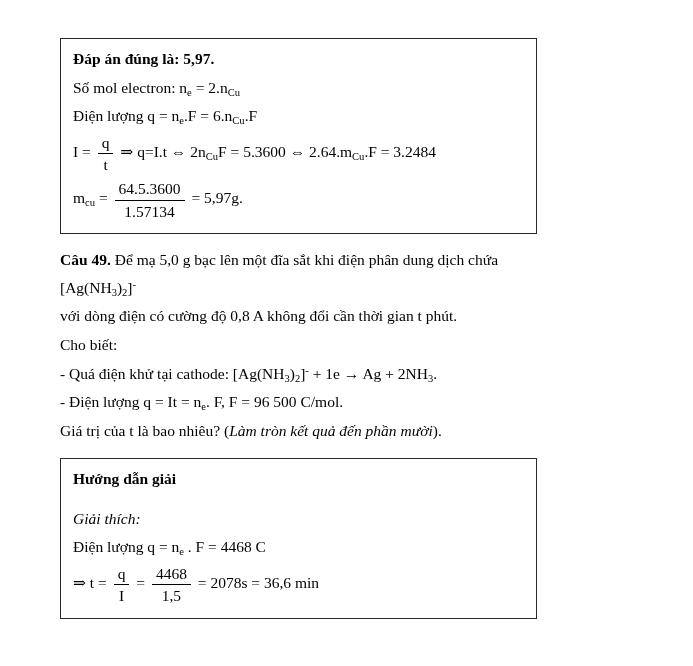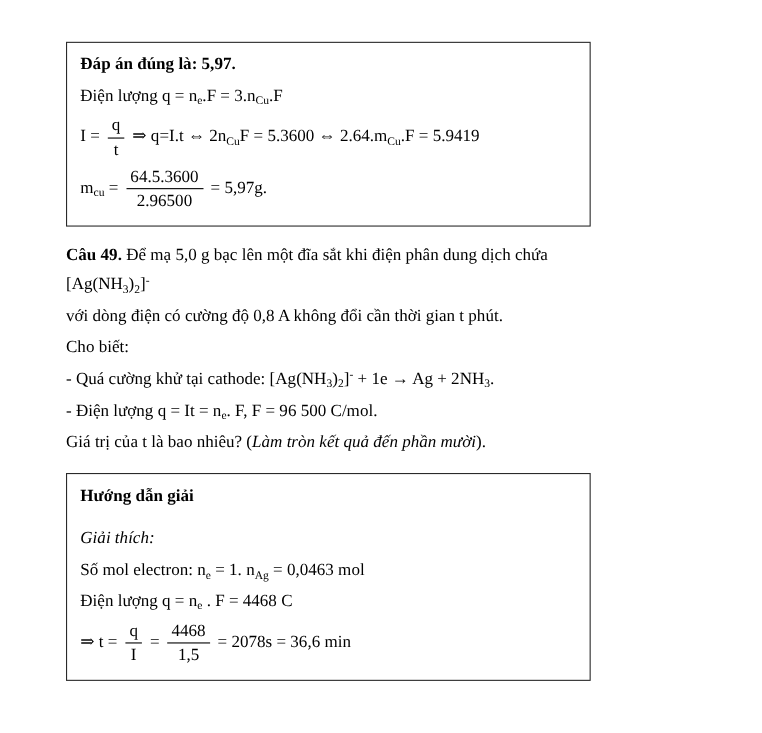--- a/index.html
+++ b/index.html
@@ -68,32 +68,32 @@
     display: block;
     padding: 1px 4px 0 4px;
   }
 </style>
 </head>
 <body>
 
 <div class="page">
   <div class="section boxed">
       <div class="line bold"><span class="">Đáp án đúng là: 5,97.</span></div>
-      <div class="line"><span class="">Điện lượng q = n</span><span class="sub ">e</span><span class="">.F = 3.n</span><span class="sub ">Cu</span><span class="">.F</span></div>
-      <div class="line"><span class="">I = </span><span class="frac"><span class="num">q</span><span class="den">t</span></span><span class=""> ⇒ q=I.t ⇔ 2n</span><span class="sub ">Cu</span><span class="">F = 5.3600 ⇔ 2.64.m</span><span class="sub ">Cu</span><span class="">.F = 5.9419</span></div>
-      <div class="line"><span class="">m</span><span class="sub ">cu</span><span class=""> = </span><span class="frac"><span class="num">64.5.3600</span><span class="den">2.96500</span></span><span class=""> = 5,97g.</span></div>
+      <div class="line"><span class="">Số mol electron: n</span><span class="sub ">e</span><span class=""> = 2.n</span><span class="sub ">Cu</span></div>
+      <div class="line"><span class="">Điện lượng q = n</span><span class="sub ">e</span><span class="">.F = 6.n</span><span class="sub ">Cu</span><span class="">.F</span></div>
+      <div class="line"><span class="">I = </span><span class="frac"><span class="num">q</span><span class="den">t</span></span><span class=""> ⇒ q=I.t ⇔ 2n</span><span class="sub ">Cu</span><span class="">F = 5.3600 ⇔ 2.64.m</span><span class="sub ">Cu</span><span class="">.F = 3.2484</span></div>
+      <div class="line"><span class="">m</span><span class="sub ">cu</span><span class=""> = </span><span class="frac"><span class="num">64.5.3600</span><span class="den">1.57134</span></span><span class=""> = 5,97g.</span></div>
     </div>
   <div class="section plain">
       <div class="line"><span class="bold ">Câu 49.</span><span class=""> Để mạ 5,0 g bạc lên một đĩa sắt khi điện phân dung dịch chứa [Ag(NH</span><span class="sub ">3</span><span class="">)</span><span class="sub ">2</span><span class="">]</span><span class="sup ">-</span></div>
       <div class="line"><span class="">với dòng điện có cường độ 0,8 A không đổi cần thời gian t phút.</span></div>
       <div class="line"><span class="">Cho biết:</span></div>
-      <div class="line"><span class="">- Quá cường khử tại cathode: [Ag(NH</span><span class="sub ">3</span><span class="">)</span><span class="sub ">2</span><span class="">]</span><span class="sup ">-</span><span class=""> + 1e → Ag + 2NH</span><span class="sub ">3</span><span class="">.</span></div>
+      <div class="line"><span class="">- Quá điện khử tại cathode: [Ag(NH</span><span class="sub ">3</span><span class="">)</span><span class="sub ">2</span><span class="">]</span><span class="sup ">-</span><span class=""> + 1e → Ag + 2NH</span><span class="sub ">3</span><span class="">.</span></div>
       <div class="line"><span class="">- Điện lượng q = It = n</span><span class="sub ">e</span><span class="">. F, F = 96 500 C/mol.</span></div>
       <div class="line"><span class="">Giá trị của t là bao nhiêu? (</span><span class="italic ">Làm tròn kết quả đến phần mười</span><span class="">).</span></div>
     </div>
   <div class="section boxed">
       <div class="line bold"><span class="">Hướng dẫn giải</span></div>
       <div class="line italic"><span class="">Giải thích:</span></div>
-      <div class="line"><span class="">Số mol electron: n</span><span class="sub ">e</span><span class=""> = 1. n</span><span class="sub ">Ag</span><span class=""> = 0,0463 mol</span></div>
       <div class="line"><span class="">Điện lượng q = n</span><span class="sub ">e</span><span class=""> . F = 4468 C</span></div>
       <div class="line"><span class="">⇒ t = </span><span class="frac"><span class="num">q</span><span class="den">I</span></span><span class=""> = </span><span class="frac"><span class="num">4468</span><span class="den">1,5</span></span><span class=""> = 2078s = 36,6 min</span></div>
     </div>
 </div>
 
 </body></html>

